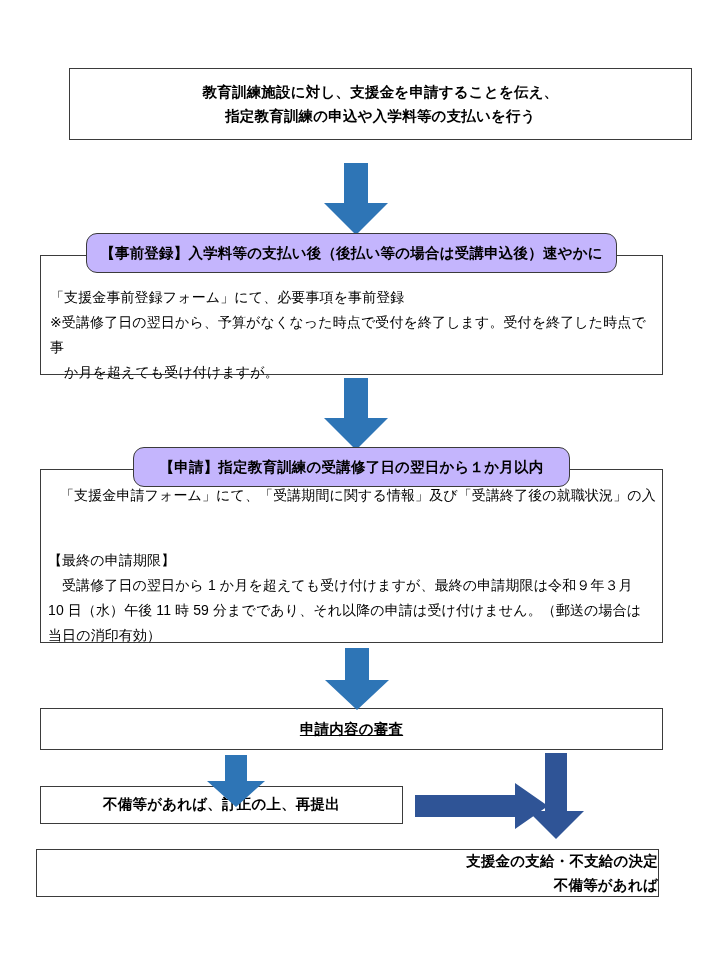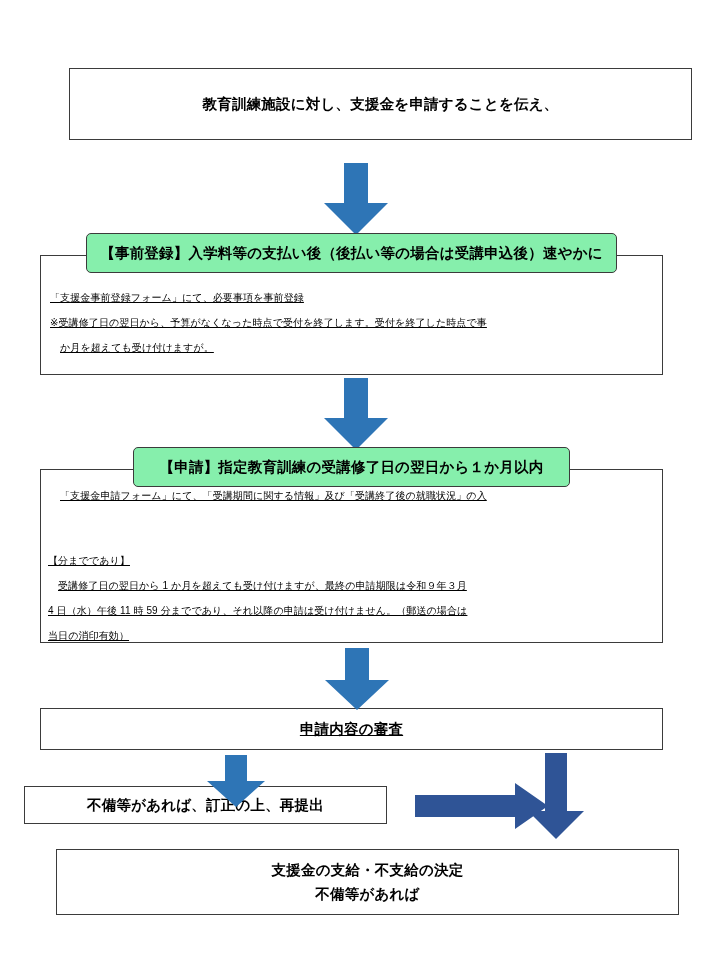--- a/index.html
+++ b/index.html
@@ -41,44 +41,43 @@
     font-weight: bold;
     font-size: 14.5px;
     line-height: 24px;
     letter-spacing: 0.2px;
     white-space: nowrap;
   }
 
   
   .body-text {
     position: absolute;
-    font-size: 10px;
+    font-size: 14px;
     line-height: 25px;
     letter-spacing: 0.1px;
     color: #000;
-    text-decoration: underline;
   }
   .body-text p {
     margin: 0;
   }
   .indent-1 {
     text-indent: 1em;
   }
   .hang2 {
     padding-left: 1em;
     text-indent: 0;
   }
 
   
   .pill {
     position: absolute;
     box-sizing: border-box;
     border: 1.5px solid #3b3b3b;
-    border-radius: 5px;
-    background: #86efac;
+    border-radius: 11px;
+    background: #c4b5fd;
     display: flex;
     align-items: center;
     justify-content: center;
     font-weight: bold;
     font-size: 14.5px;
     letter-spacing: 0.2px;
     white-space: nowrap;
     z-index: 4;
   }
 
@@ -91,20 +90,21 @@
     display: block;
   }
 </style>
 </head>
 <body>
 
 <div class="stage">
 
   <div class="box box-center" style="left:40px; top:68px; width:623px; height:72px;margin-left:29px;">
     <div class="bold-line">教育訓練施設に対し、支援金を申請することを伝え、</div>
+    <div class="bold-line">指定教育訓練の申込や入学料等の支払いを行う</div>
   </div>
 
   <div class="arrow" style="left:320px; top:163px; width:72px; height:72px;">
     <svg viewBox="0 0 72 72" width="72" height="72" aria-hidden="true">
       <polygon points="24,0 48,0 48,40 68,40 36,72 4,40 24,40" fill="#2e75b6"></polygon>
     </svg>
   </div>
 
   <div class="box" style="left:40px; top:255px; width:623px; height:120px;"></div>
 
@@ -128,56 +128,56 @@
 
   <div class="pill" style="left:133px; top:447px; width:437px; height:40px;">
     <span>【申請】指定教育訓練の受講修了日の翌日から１か月以内</span>
   </div>
 
   <div class="body-text" style="left:60px; top:484px; width:610px; line-height:23px;">
     <p>「支援金申請フォーム」にて、「受講期間に関する情報」及び「受講終了後の就職状況」の入</p>
   </div>
 
   <div class="body-text" style="left:48px; top:548px; width:610px; line-height:25px;">
-    <p>【分までであり】</p>
+    <p>【最終の申請期限】</p>
     <p class="indent-1">受講修了日の翌日から 1 か月を超えても受け付けますが、最終の申請期限は令和９年３月</p>
-    <p>4 日（水）午後 11 時 59 分までであり、それ以降の申請は受け付けません。（郵送の場合は</p>
+    <p>10 日（水）午後 11 時 59 分までであり、それ以降の申請は受け付けません。（郵送の場合は</p>
     <p>当日の消印有効）</p>
   </div>
 
   <div class="arrow" style="left:321px; top:648px; width:72px; height:62px;">
     <svg viewBox="0 0 72 62" width="72" height="62" aria-hidden="true">
       <polygon points="24,0 48,0 48,32 68,32 36,62 4,32 24,32" fill="#2e75b6"></polygon>
     </svg>
   </div>
 
   <div class="box box-center" style="left:40px; top:708px; width:623px; height:42px;text-decoration:underline;">
     <div class="bold-line">申請内容の審査</div>
   </div>
 
   <div class="arrow" style="left:204px; top:755px; width:64px; height:52px;">
     <svg viewBox="0 0 64 52" width="64" height="52" aria-hidden="true">
       <polygon points="21,0 43,0 43,26 61,26 32,52 3,26 21,26" fill="#2e75b6"></polygon>
     </svg>
   </div>
 
-  <div class="box box-center" style="left:24px; top:786px; width:363px; height:38px;">
+  <div class="box box-center" style="left:40px; top:786px; width:363px; height:38px;font-family:Liberation Mono, monospace;">
     <div class="bold-line">不備等があれば、訂正の上、再提出</div>
   </div>
 
   <div class="arrow" style="left:415px; top:783px; width:133px; height:46px;">
     <svg viewBox="0 0 133 46" width="133" height="46" aria-hidden="true">
       <polygon points="0,12 100,12 100,0 133,23 100,46 100,34 0,34" fill="#2f5496"></polygon>
     </svg>
   </div>
 
   <div class="arrow" style="left:526px; top:753px; width:60px; height:86px;">
     <svg viewBox="0 0 60 86" width="60" height="86" aria-hidden="true">
       <polygon points="19,0 41,0 41,58 58,58 30,86 2,58 19,58" fill="#2f5496"></polygon>
     </svg>
   </div>
 
-  <div class="box box-center" style="left:56px; top:849px; width:623px; height:66px;">
+  <div class="box box-center" style="left:36px; top:849px; width:623px; height:48px;align-items:flex-end;">
     <div class="bold-line">支援金の支給・不支給の決定</div>
     <div class="bold-line">不備等があれば</div>
   </div>
 
 </div>
 
 </body></html>

